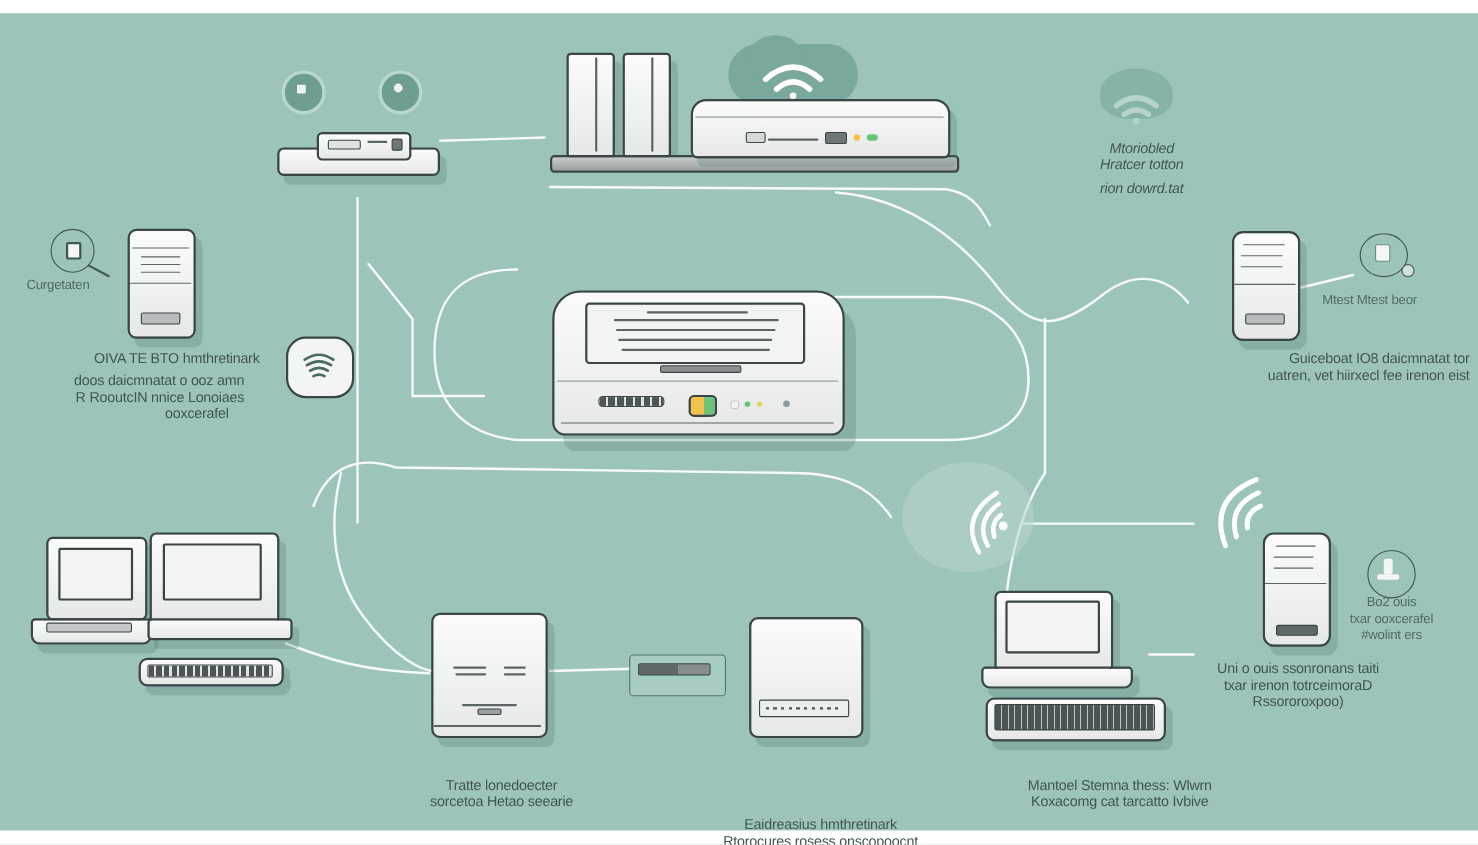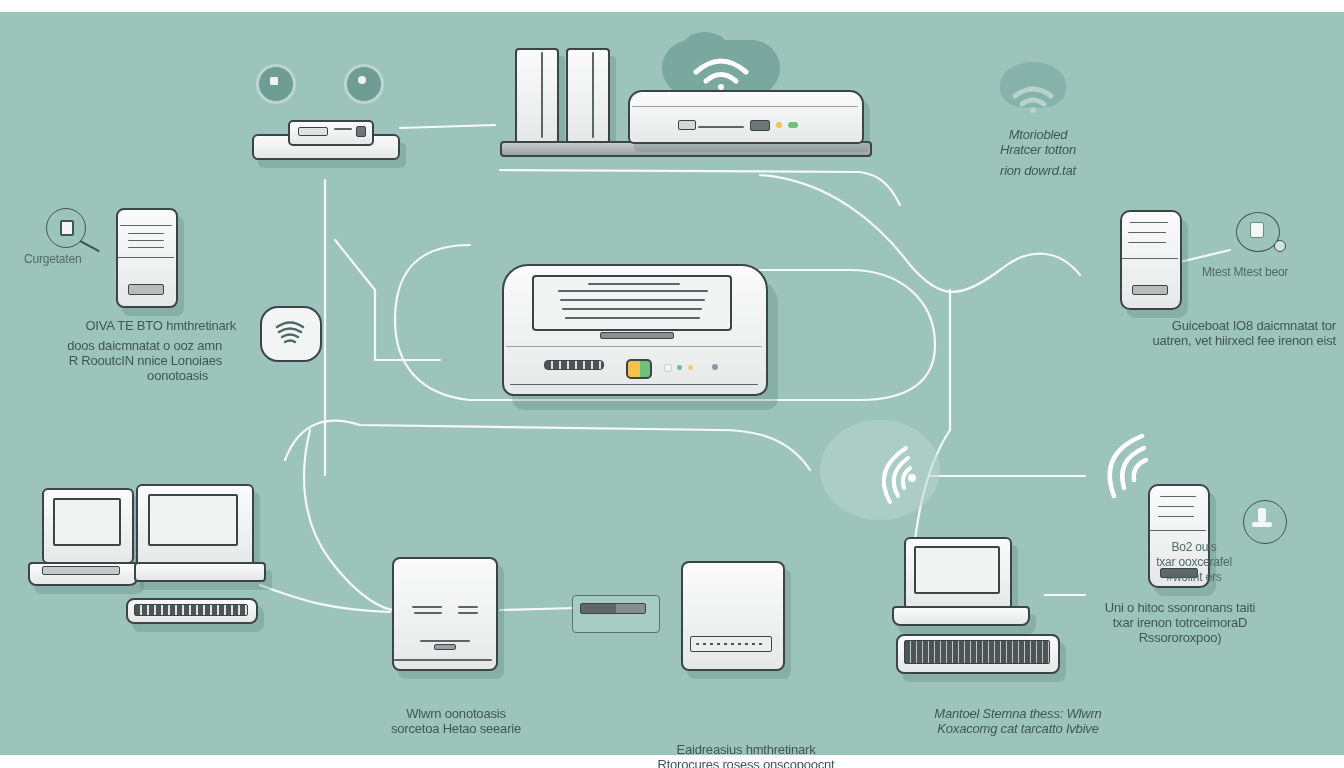--- a/index.html
+++ b/index.html
@@ -109,21 +109,21 @@
 <div class="line" style="left:128px;top:233px;width:36px;height:1px;"></div>
 <div class="line" style="left:128px;top:240px;width:36px;height:1px;"></div>
 <div class="line" style="left:128px;top:247px;width:36px;height:1px;"></div>
 <div class="line" style="left:118px;top:257px;width:56px;height:1px;"></div>
 <div class="slot" style="left:128px;top:284px;width:34px;height:9px;background:#b8bcbd;"></div>
 
 <div class="lbl r dark" style="left:20px;top:318px;width:216px;">
   <div>OIVA TE BTO hmthretinark</div>
   <div style="margin-top:5px;margin-right:14px;">doos daicmnatat o ooz amn</div>
   <div style="margin-right:14px;">R RooutcIN nnice Lonoiaes</div>
-  <div style="margin-right:28px;">oonotoasis</div>
+  <div style="margin-right:28px;">ooxcerafel</div>
 </div>
 
 <div class="abs" style="left:260px;top:306px;width:58px;height:52px;background:#f3f5f5;border:2px solid #3b4446;border-radius:18px;"></div>
 <svg class="abs" style="left:274px;top:318px;" width="32" height="28" viewBox="0 0 32 28">
   <g fill="none" stroke="#4a6a64" stroke-width="2.4" stroke-linecap="round">
     <path d="M3 9 Q16 0 29 9"></path>
     <path d="M5 14 Q16 7 27 14"></path>
     <path d="M8 19 Q16 14 24 19"></path>
     <path d="M11 24 Q16 21 21 24"></path>
   </g>
@@ -195,28 +195,28 @@
 <div class="dev" style="left:1148px;top:484px;width:58px;height:100px;border-radius:10px;"></div>
 <div class="line" style="left:1160px;top:496px;width:36px;height:1px;"></div>
 <div class="line" style="left:1158px;top:506px;width:36px;height:1px;"></div>
 <div class="line" style="left:1158px;top:516px;width:36px;height:1px;"></div>
 <div class="line" style="left:1150px;top:530px;width:56px;height:1px;"></div>
 <div class="slot" style="left:1160px;top:568px;width:36px;height:8px;background:#5f6769;"></div>
 
 <div class="circle-icon" style="left:1243px;top:500px;width:42px;height:42px;"></div>
 <div class="abs" style="left:1258px;top:508px;width:8px;height:14px;background:#f3f6f5;border-radius:2px;"></div>
 <div class="abs" style="left:1252px;top:522px;width:20px;height:5px;background:#f3f6f5;border-radius:2px;"></div>
-<div class="lbl c" style="left:1149px;top:540px;width:90px;">
+<div class="lbl c" style="left:1220px;top:540px;width:90px;">
   <div>Bo2 ouis</div>
   <div>txar ooxcerafel</div>
   <div>#wolint ers</div>
 </div>
 
 <div class="lbl c dark" style="left:1096px;top:600px;width:168px;">
-  <div>Uni o hitoc ssonronans taiti</div>
+  <div>Uni o ouis ssonronans taiti</div>
   <div>txar irenon totrceimoraD</div>
   <div>Rssororoxpoo)</div>
 </div>
 
 <div class="dev" style="left:904px;top:537px;width:104px;height:70px;border-radius:6px;"></div>
 <div class="screen" style="left:914px;top:546px;width:82px;height:44px;"></div>
 <div class="dev" style="left:892px;top:606px;width:134px;height:16px;border-radius:4px 4px 8px 8px;"></div>
 <div class="dev" style="left:896px;top:634px;width:160px;height:36px;border-radius:8px;"></div>
 <div class="slot" style="left:904px;top:640px;width:144px;height:22px;background:repeating-linear-gradient(90deg,#4c5456 0 5px,#bfc4c5 5px 6px),#4c5456;"></div>
 
@@ -230,23 +230,23 @@
 <div class="line" style="left:394px;top:659px;width:98px;"></div>
 
 <div class="abs" style="left:572px;top:595px;width:86px;height:36px;background:#a7ccc3;border:1.5px solid #53736d;border-radius:4px;"></div>
 <div class="slot" style="left:580px;top:603px;width:64px;height:9px;background:linear-gradient(90deg,#5f6769 0 55%,#868d8f 55%);"></div>
 
 <div class="dev" style="left:681px;top:561px;width:100px;height:106px;border-radius:8px;"></div>
 <div class="slot" style="left:690px;top:636px;width:80px;height:14px;background:#eceeee;"></div>
 <div class="line" style="left:696px;top:643px;width:68px;height:2px;background:repeating-linear-gradient(90deg,#4c5456 0 3px,transparent 3px 7px);"></div>
 
 <div class="lbl c dark" style="left:376px;top:706px;width:160px;">
-  <div>Wlwrn oonotoasis</div>
+  <div>Tratte lonedoecter</div>
   <div>sorcetoa Hetao seearie</div>
 </div>
 <div class="lbl c dark" style="left:646px;top:706px;width:200px;margin-top:36px;">
   <div>Eaidreasius hmthretinark</div>
   <div>Rtorocures rosess onscopoocnt</div>
 </div>
-<div class="lbl c dark" style="left:918px;top:706px;width:200px;font-style:italic;">
+<div class="lbl c dark" style="left:918px;top:706px;width:200px;">
   <div>Mantoel Stemna thess: Wlwrn</div>
   <div>Koxacomg cat tarcatto Ivbive</div>
 </div>
 
 </body></html>

